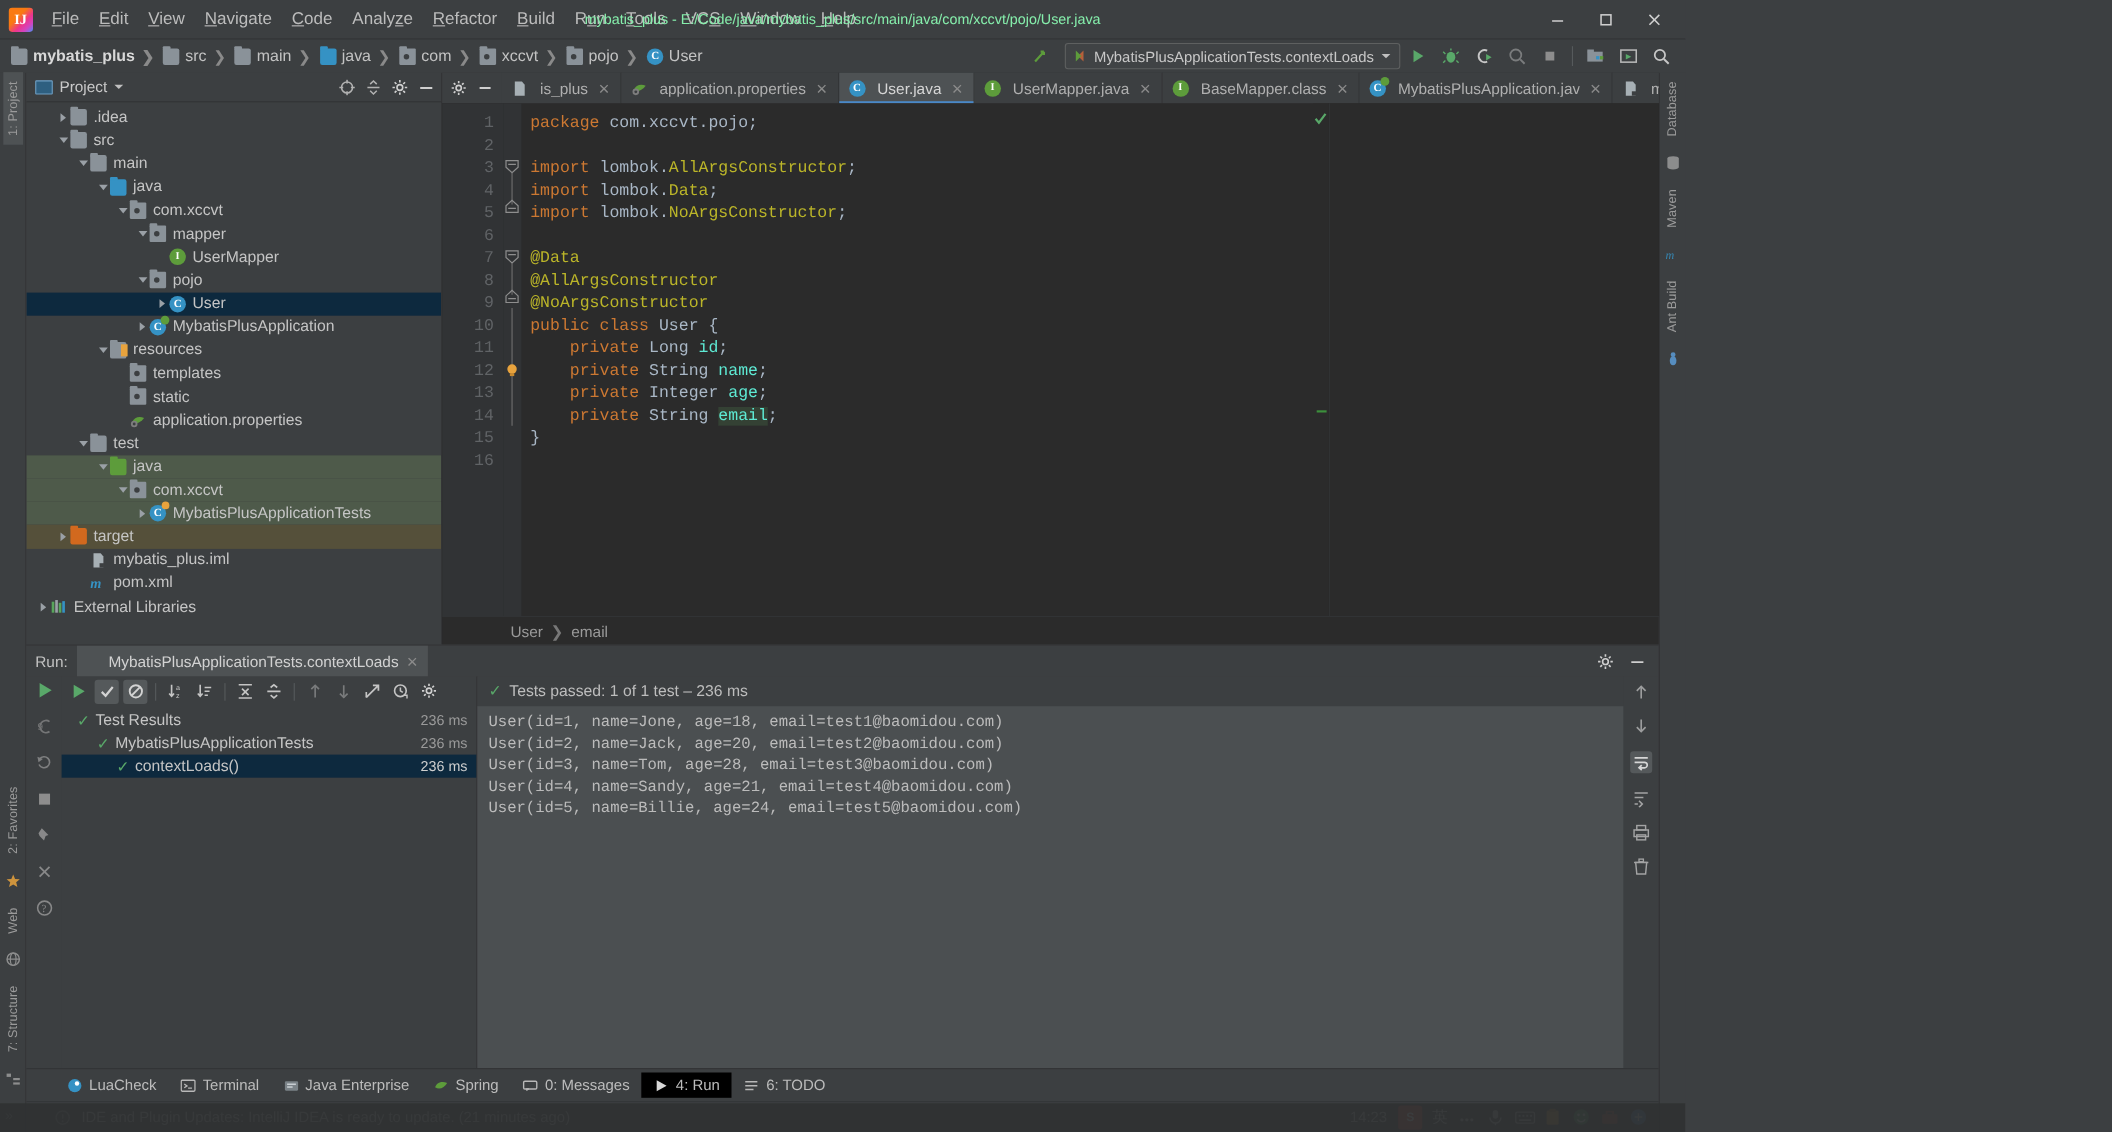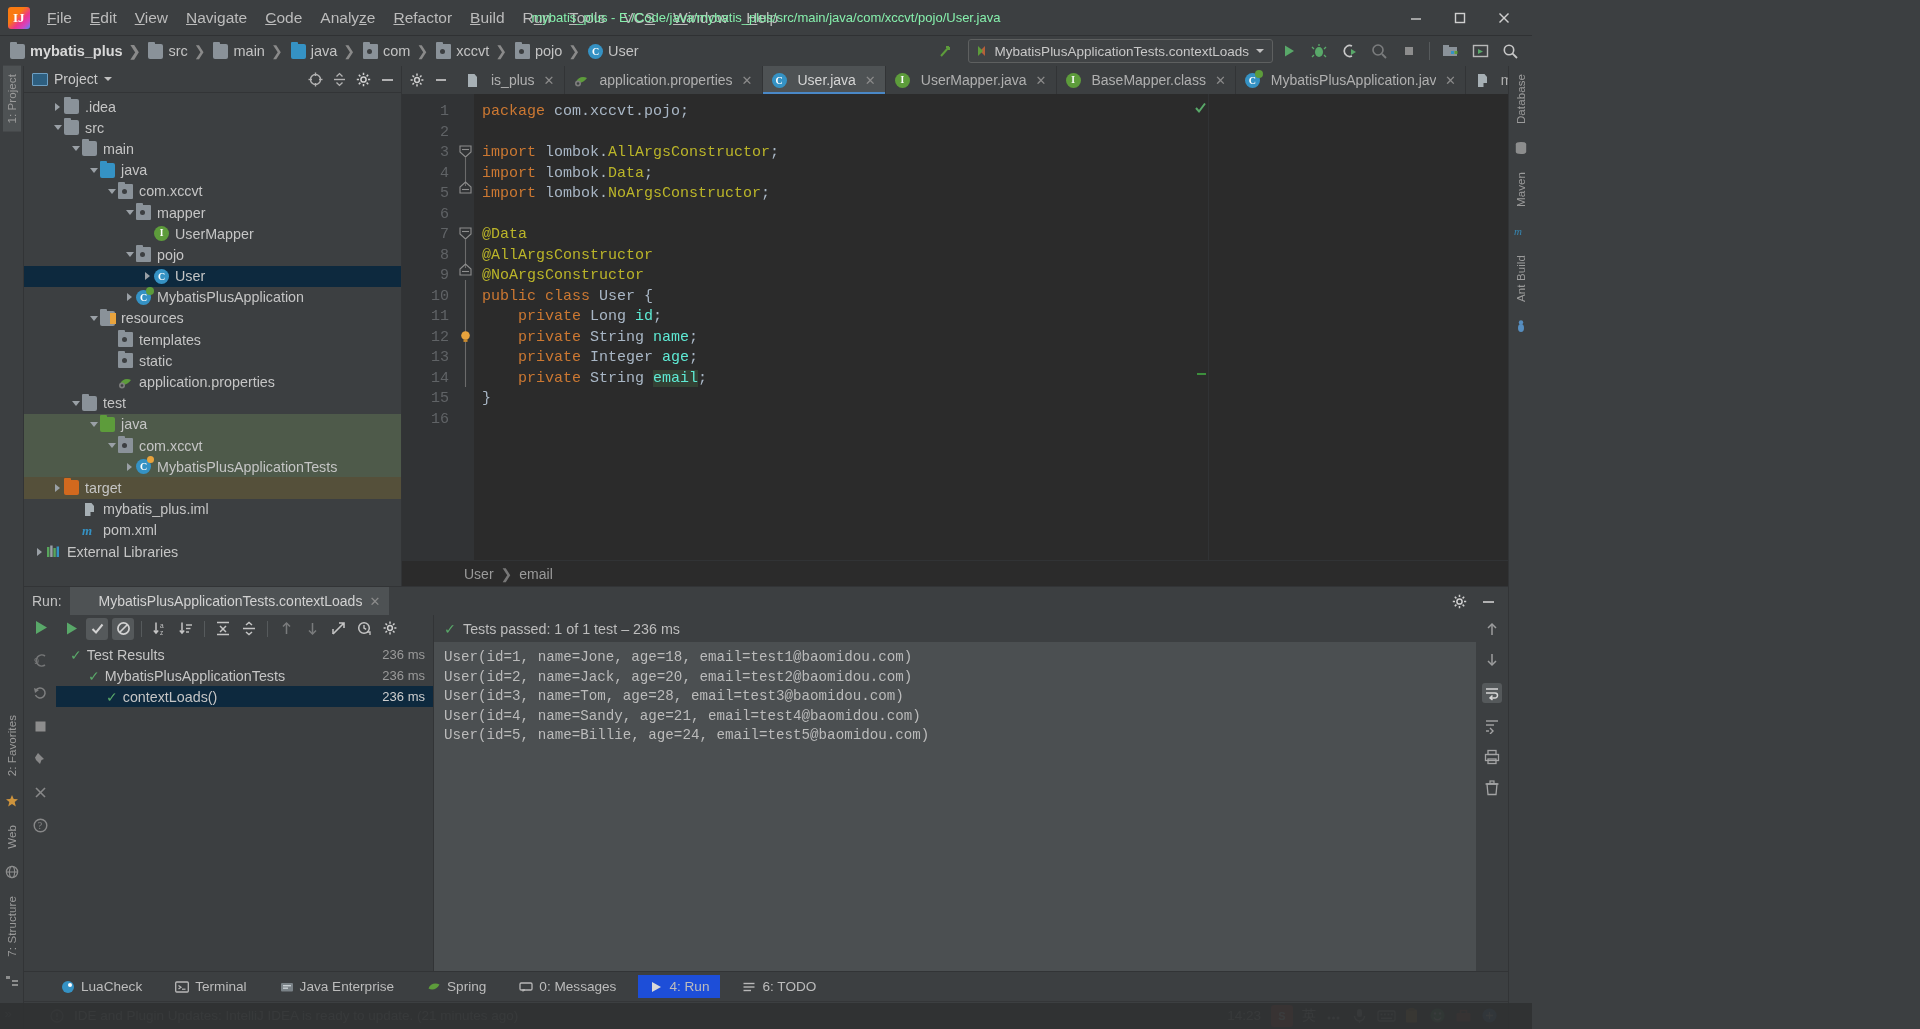--- a/index.html
+++ b/index.html
@@ -167,23 +167,23 @@
   .console-status { height:27px; display:flex; align-items:center; gap:7px; padding-left:10px; font-size:14.3px; color:#bdbdbd; }
   .console-status .grn { color:#59a869; }
   .console-out { flex:1 1 auto; background:#4b4f51; margin:0; padding:6px 0 0 10px;
                  font:14.2px/19.6px "Liberation Mono", monospace; color:#bbbbbb; white-space:pre; }
   .console-right { width:32px; flex:0 0 32px; background:#3c3f41; display:flex; flex-direction:column;
                    align-items:center; padding-top:6px; gap:15px; }
 
   
   .statusbar { height:30px; flex:0 0 30px; display:flex; align-items:center; background:#3c3f41;
                border-top:1px solid #323436; font-size:13.6px; color:#bcbcbc; }
-  .sb-tabs { display:flex; align-items:flex-start; gap:11px; padding-left:26px; }
+  .sb-tabs { display:flex; align-items:flex-start; gap:0; padding-left:26px; }
   .sb-tab { display:flex; align-items:center; gap:6px; padding:4px 11px; }
-  .sb-tab.active { background:#1d4ed8; }
+  .sb-tab.active { background:#000000; }
   .sb-msg { flex:1 1 auto; }
   .bottombar { height:28px; flex:0 0 28px; display:flex; align-items:center; background:#3c3f41; font-size:13.5px;
                color:#bcbcbc; padding-left:26px; gap:10px; border-top:1px solid #343638; }
   .tray { margin-left:auto; display:flex; align-items:center; gap:9px; padding-right:10px; }
   .tray .sg { width:22px;height:22px;border-radius:3px;background:#d84a38; color:#fff; font:700 11px "Liberation Sans",sans-serif;
               display:flex;align-items:center;justify-content:center; }
   .tray .sm { width:17px;height:17px; opacity:.85; }
   .clock { font-size:13.5px; color:#c6c6c6; }
   .taskbar { position:absolute; left:0; right:0; bottom:0; height:26px; background:#2f3133; opacity:.95; }
   svg { display:block; }

